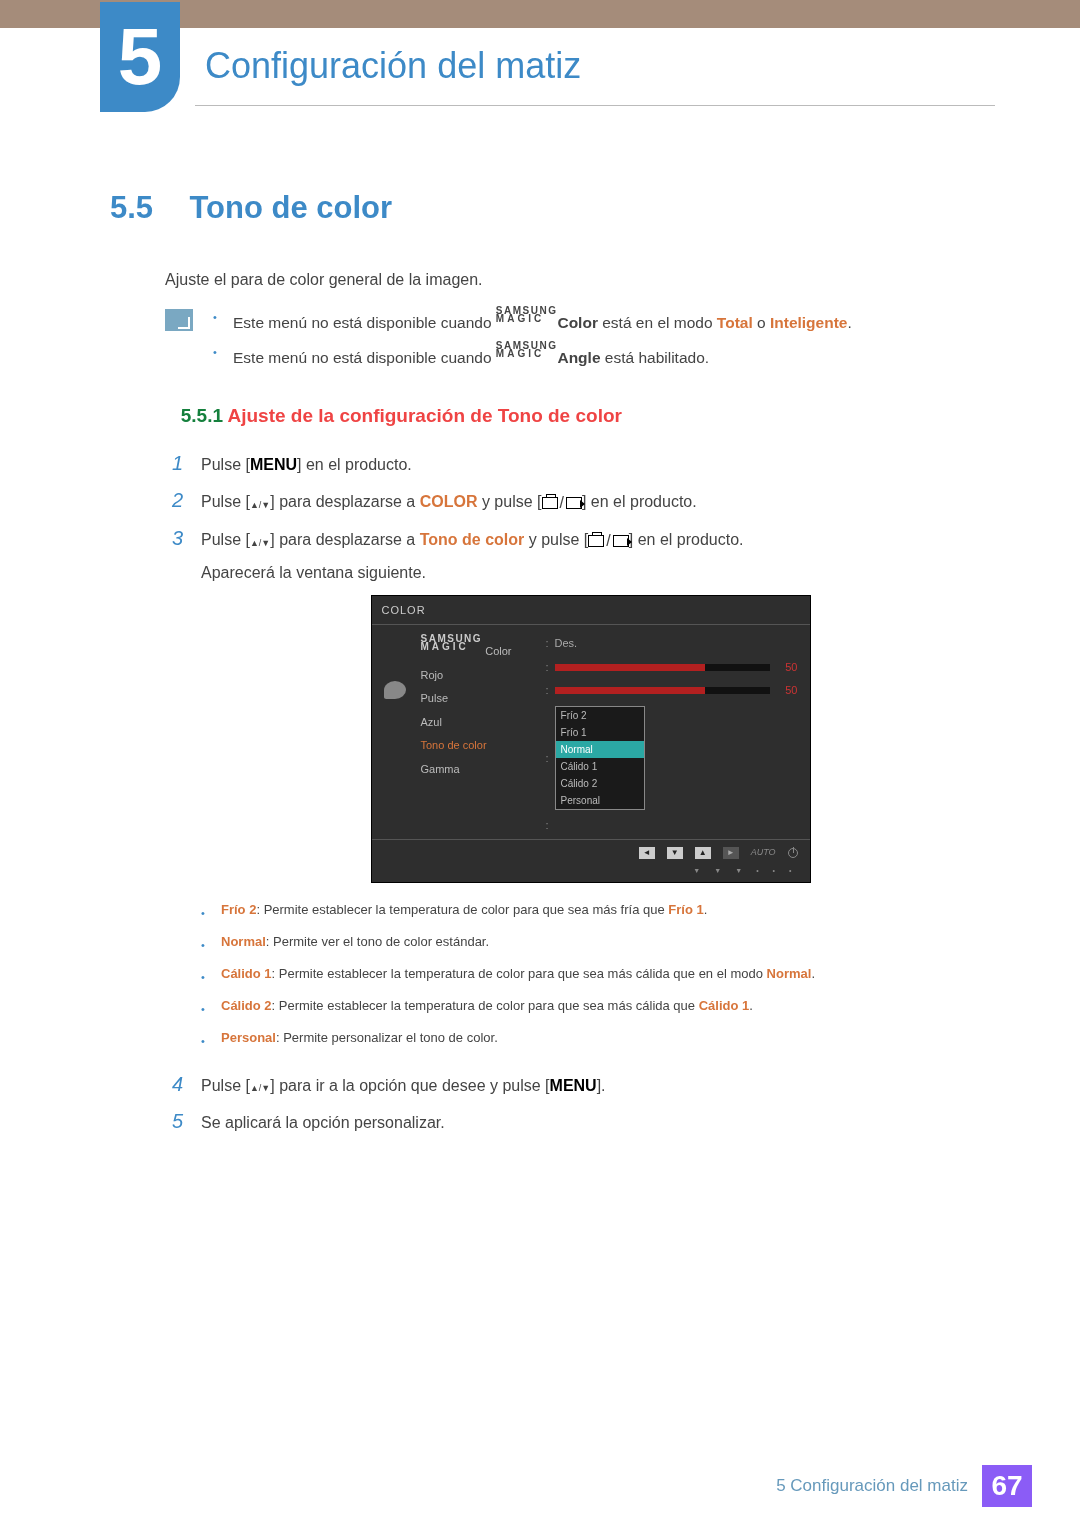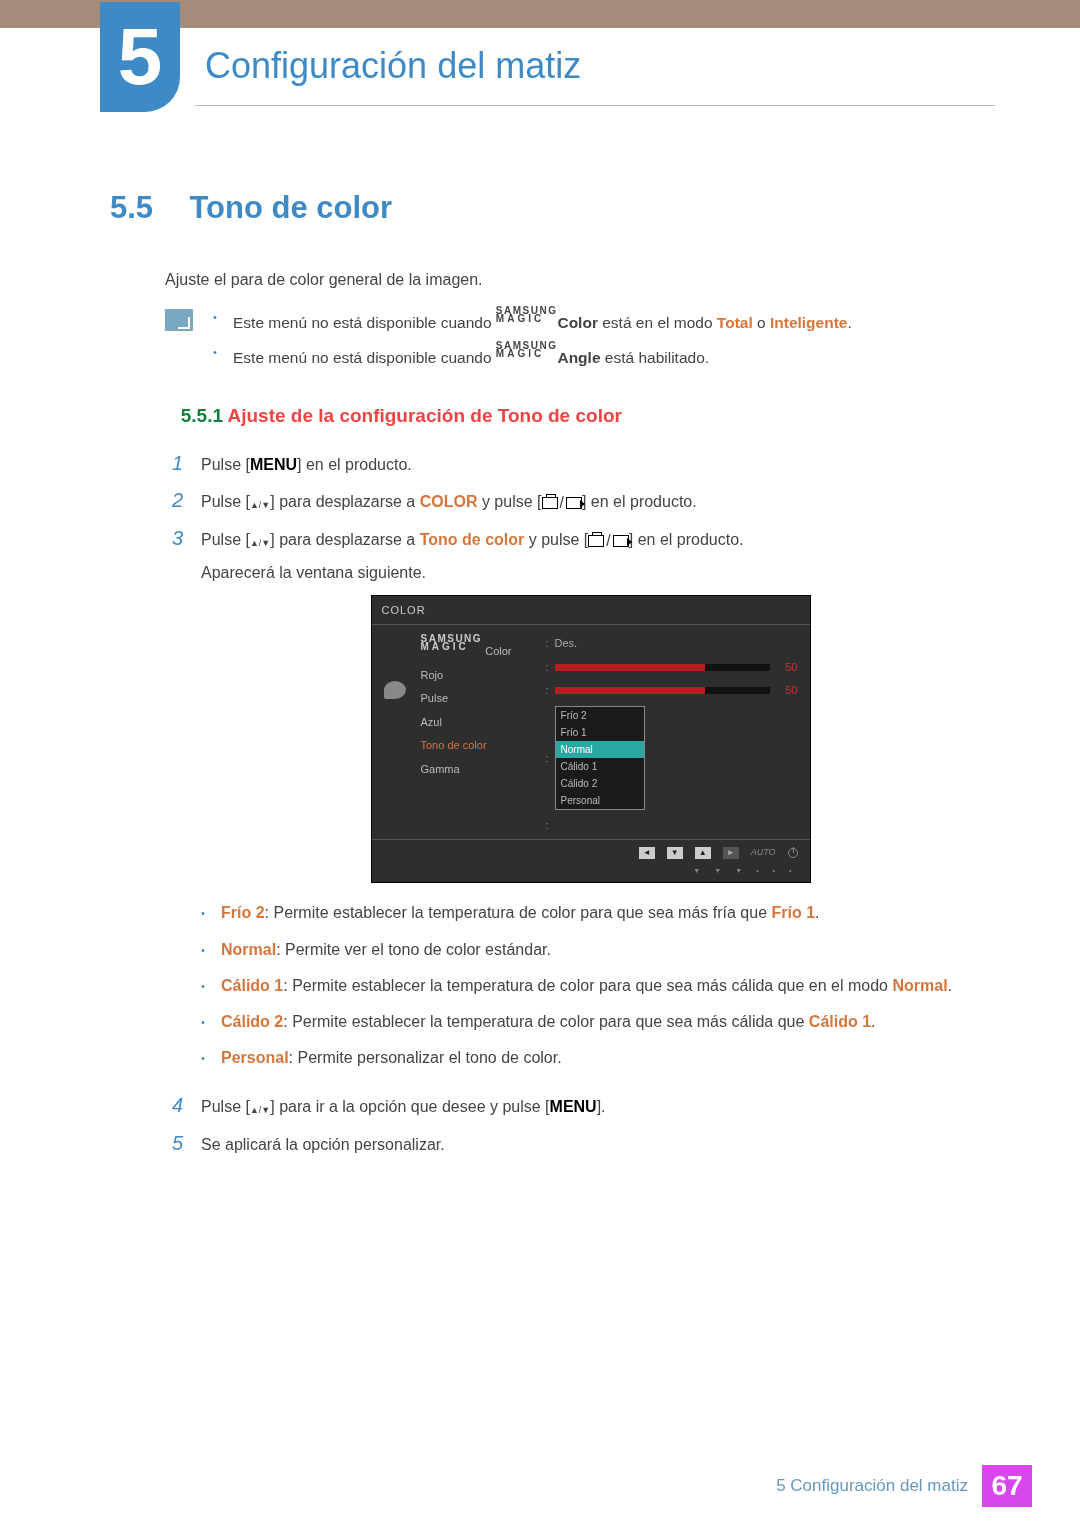--- a/index.html
+++ b/index.html
@@ -142,31 +142,31 @@
   .dropdown .opt.hl{ background:#2ba8a4; color:#fff;}
   .osd-footer{ display:flex; justify-content:flex-end; gap:12px; padding:6px 12px; align-items:center;}
   .fb{ width:16px;height:12px;background:#ccc;color:#222;font-size:8px;display:flex;align-items:center;justify-content:center;}
   .fb.dark{ background:#555;color:#aaa;}
   .auto-lbl{ font-size:9px;color:#888;font-style:italic;}
   .pwr{ width:10px;height:10px;border:1px solid #888;border-radius:50%;position:relative;}
   .pwr::before{content:"";position:absolute;top:-2px;left:4px;width:1px;height:6px;background:#888;}
   .tiny-arrs{ display:flex; justify-content:flex-end; gap:14px; padding:0 18px 6px 0; font-size:7px; color:#888;}
 
   .desc-list{ margin-left:92px; }
-  .dl-item{ font-size:16px; color:#444; position:relative; padding-left:20px; margin-bottom:13px; line-height:1.45;}
+  .dl-item{ font-size:13px; color:#444; position:relative; padding-left:20px; margin-bottom:13px; line-height:1.45;}
   .dl-item::before{ content:"•"; color:#3d8ac7; font-size:11px; position:absolute; left:0; top:5px;}
 
   .footer-bar{
     position:absolute;
     bottom:20px; left:0; width:100%;
     display:flex; justify-content:flex-end; align-items:center;
     padding-right:48px; gap:14px;
   }
   .footer-text{ color:#6699bb; font-size:17px;}
-  .page-box{ background:#d946ef; color:#fff; font-size:28px; font-weight:bold; width:50px; height:42px; display:flex; align-items:center; justify-content:center;}
+  .page-box{ background:#8b5cf6; color:#fff; font-size:28px; font-weight:bold; width:50px; height:42px; display:flex; align-items:center; justify-content:center;}
 </style>
 </head>
 <body>
 
 <div class="top-stripe"></div>
 
 <div class="chapter-badge">
   <span class="chapter-number">5</span>
 </div>
 <div class="chapter-title">Configuración del matiz</div>

